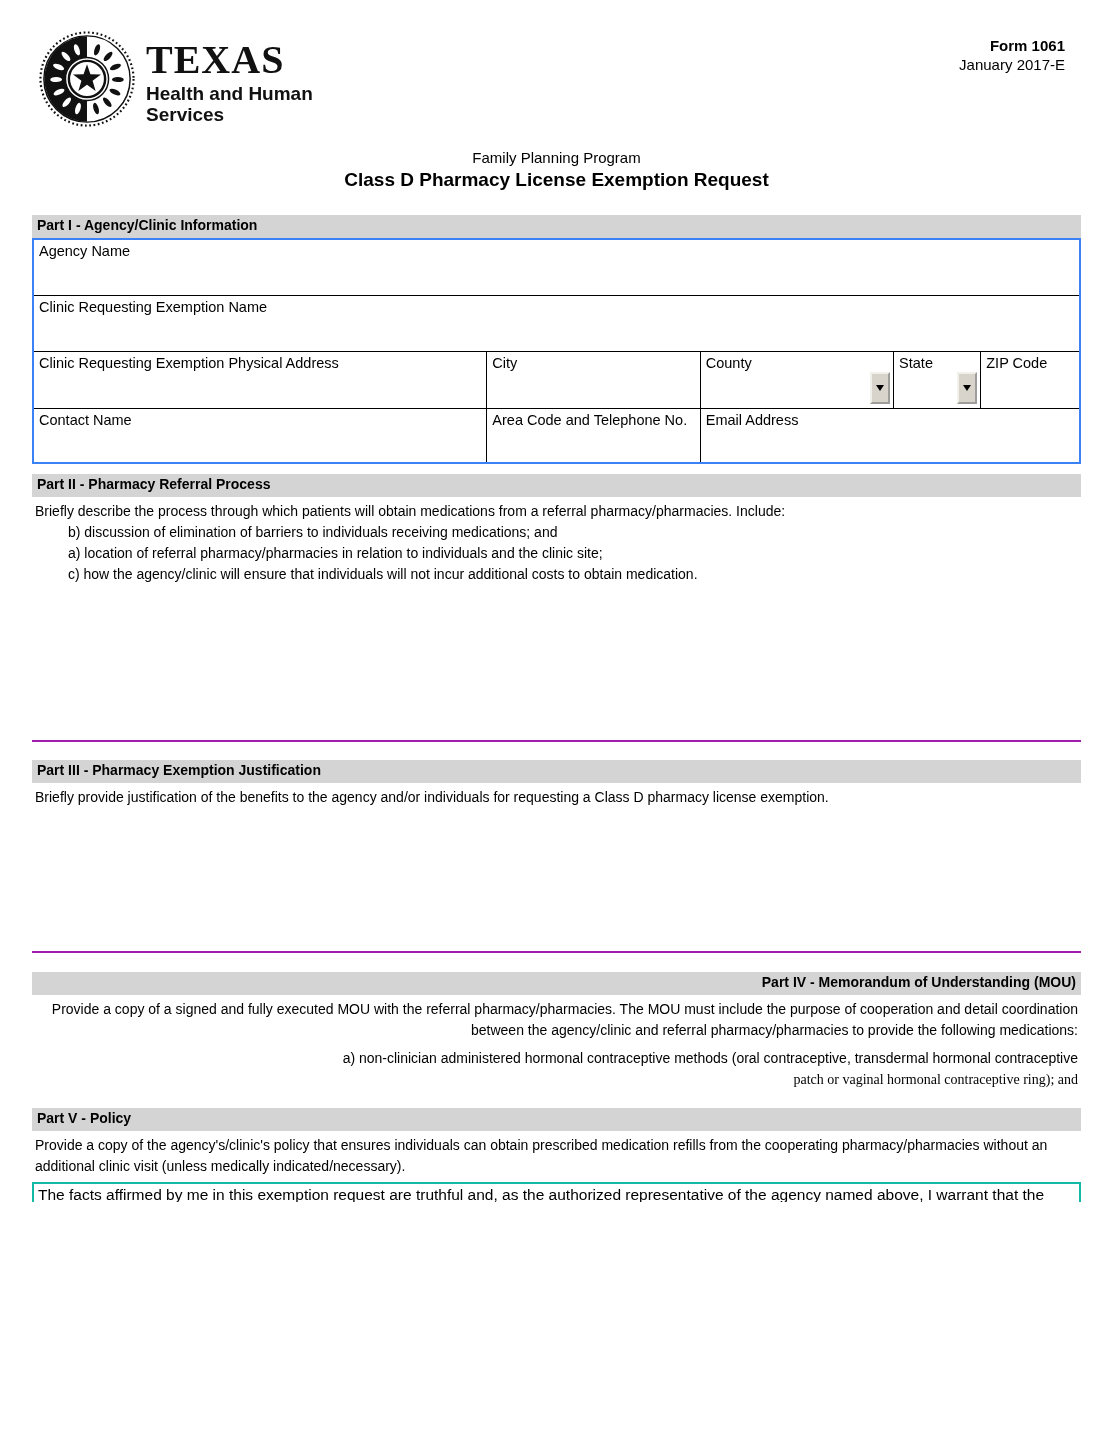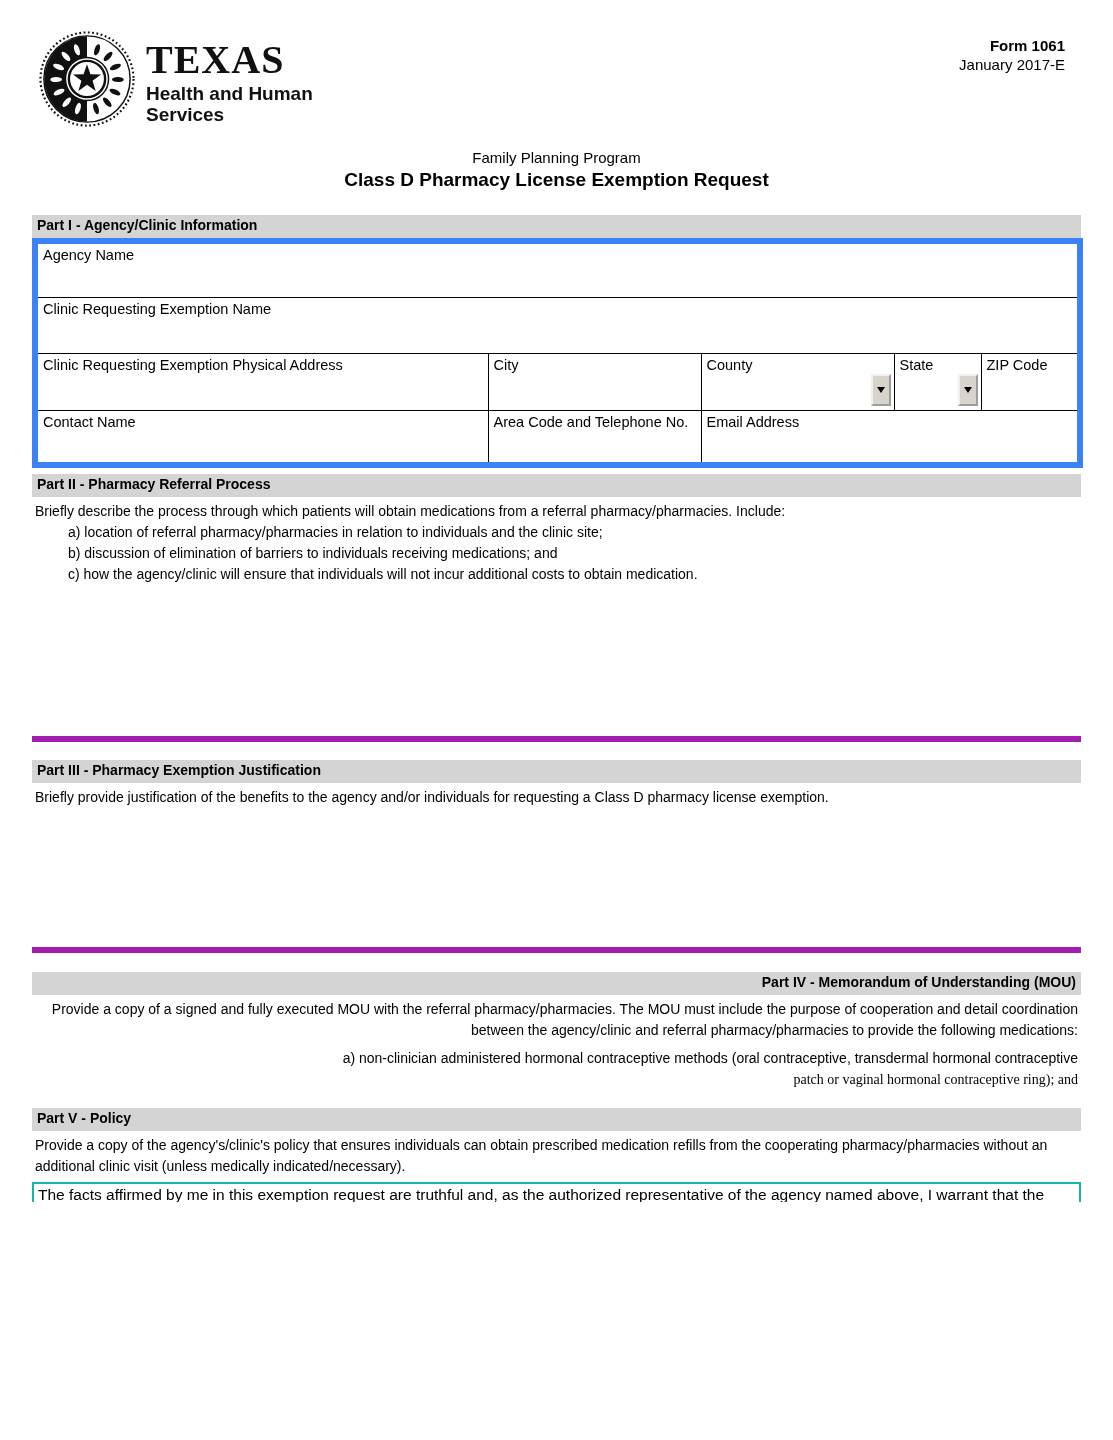--- a/index.html
+++ b/index.html
@@ -19,25 +19,25 @@
   
   .title-block { position:absolute; left:0; top:149px; width:100%; text-align:center; }
   .title-line1 { font-size:15px; }
   .title-line2 { font-size:19px; font-weight:bold; margin-top:3px; }
 
   
   .sec { position:absolute; left:32px; width:1049px; }
   .section-bar { background:#d4d4d4; font-weight:bold; font-size:14px; height:23px; padding:2px 5px 0 5px; }
   .sec-text { font-size:14px; line-height:21px; padding:4px 3px 0 3px; }
   .sec-list { padding-left:33px; }
-  .rule-bottom { border-bottom:6px solid #a21caf; }
+  .rule-bottom { border-bottom:2px solid #a21caf; }
   .write-area { position:absolute; left:0; right:0; bottom:0; }
 
   
-  .p1-table { width:1049px; border-collapse:collapse; table-layout:fixed; border:6px solid #3b82f6; }
+  .p1-table { width:1049px; border-collapse:collapse; table-layout:fixed; border:2px solid #3b82f6; }
   .p1-table td { border:1px solid #000; vertical-align:top; padding:3px 5px; font-size:14.5px; position:relative; }
   .cell-label { font-size:14.5px; }
   .dd-btn { position:absolute; right:3px; bottom:4px; width:20px; height:32px;
             background:#d8d4cc; border:2px outset #f2f0ea; display:flex; align-items:flex-end; justify-content:center; cursor:default; }
   .dd-tri { width:0; height:0; border:4px solid transparent; border-top:6px solid #000; margin-bottom:7px; }
 
   
   .p4-item-a  { padding-left:58px; }
   .p4-item-a2 { padding-left:88px;font-family:Liberation Serif, serif; }
   .p4-item-b  { padding-left:58px; }
@@ -169,22 +169,22 @@
       </tr>
     </tbody>
       </table>
   </div>
 
   <div class="sec rule-bottom" style="top:474px;height:268px;">
     <div class="section-bar">Part II - Pharmacy Referral Process</div>
     <div class="sec-text">
       <div>Briefly describe the process through which patients will obtain medications from a referral pharmacy/pharmacies. Include:</div>
       <div class="sec-list">
+        <div>b) discussion of elimination of barriers to individuals receiving medications; and</div>
         <div>a) location of referral pharmacy/pharmacies in relation to individuals and the clinic site;</div>
-        <div>b) discussion of elimination of barriers to individuals receiving medications; and</div>
         <div>c) how the agency/clinic will ensure that individuals will not incur additional costs to obtain medication.</div>
       </div>
     </div>
     <div class="write-area" style="top:134px;"></div>
   </div>
 
   <div class="sec rule-bottom" style="top:760px;height:193px;">
     <div class="section-bar">Part III - Pharmacy Exemption Justification</div>
     <div class="sec-text">
       <div>Briefly provide justification of the benefits to the agency and/or individuals for requesting a Class D pharmacy license exemption.</div>

